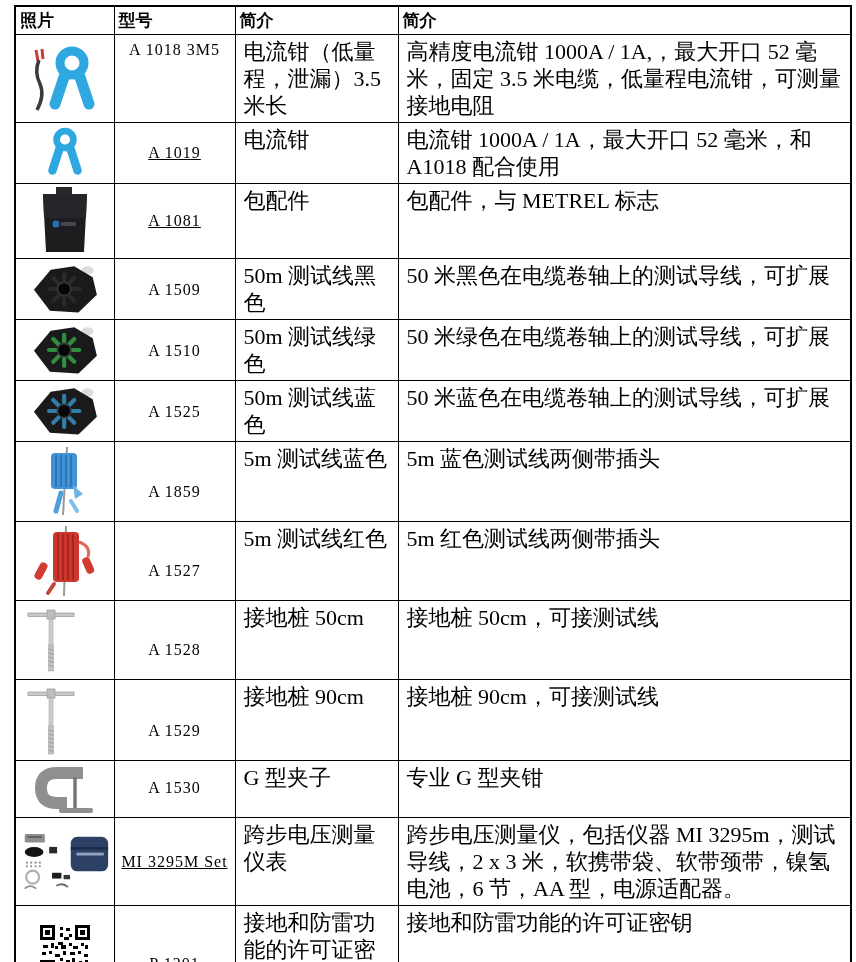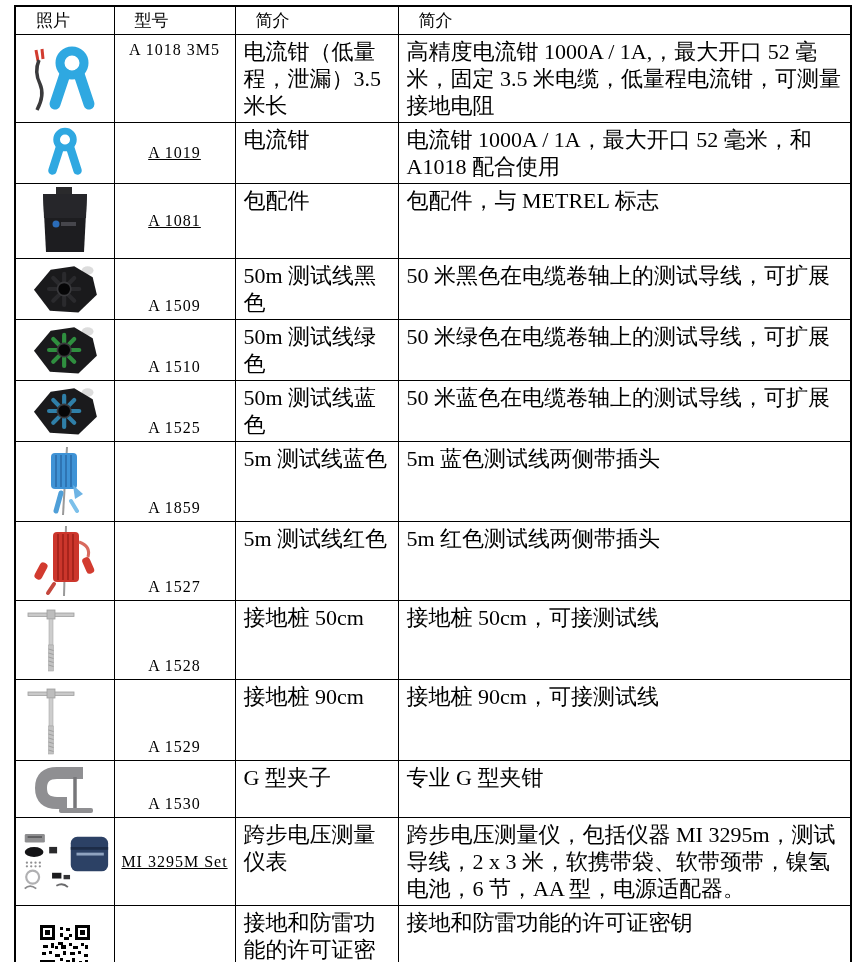--- a/index.html
+++ b/index.html
@@ -1,26 +1,26 @@
 <!DOCTYPE html>
 <html><head>
 <meta charset="utf-8">
 <style>
   html,body{margin:0;padding:0;background:#ffffff;}
   body{width:856px;height:962px;position:relative;
        font-family:"Liberation Serif","DejaVu Serif",serif;color:#000;}
   table.doc-table{position:absolute;left:14px;top:5px;width:836px;
        border-collapse:collapse;table-layout:fixed;border:2px solid #000;}
   .doc-table th,.doc-table td{border:1px solid #000;overflow:hidden;}
-  .doc-table th{font-weight:normal;text-align:left;padding:2px 20px;font-size:17px;}
+  .doc-table th{font-weight:bold;text-align:left;padding:2px 4px;font-size:17px;}
   .c-photo{text-align:center;vertical-align:middle;padding:2px;}
   .c-model{text-align:center;font-size:16px;white-space:nowrap;letter-spacing:1px;}
   .v-top{vertical-align:top;padding-top:6px;}
   .v-mid{vertical-align:middle;text-decoration:underline;}
-  .v-bot{vertical-align:bottom;padding-bottom:4px;}
+  .v-bot{vertical-align:bottom;padding-bottom:20px;}
   .c-intro,.c-desc{vertical-align:top;text-align:left;padding:3px 8px 3px 8px;
        font-size:22px;line-height:27px;}
   svg{display:block;margin:0 auto;}
 </style>
 </head>
 <body>
 
 <table class="doc-table">
   <colgroup>
     <col style="width:99px">

